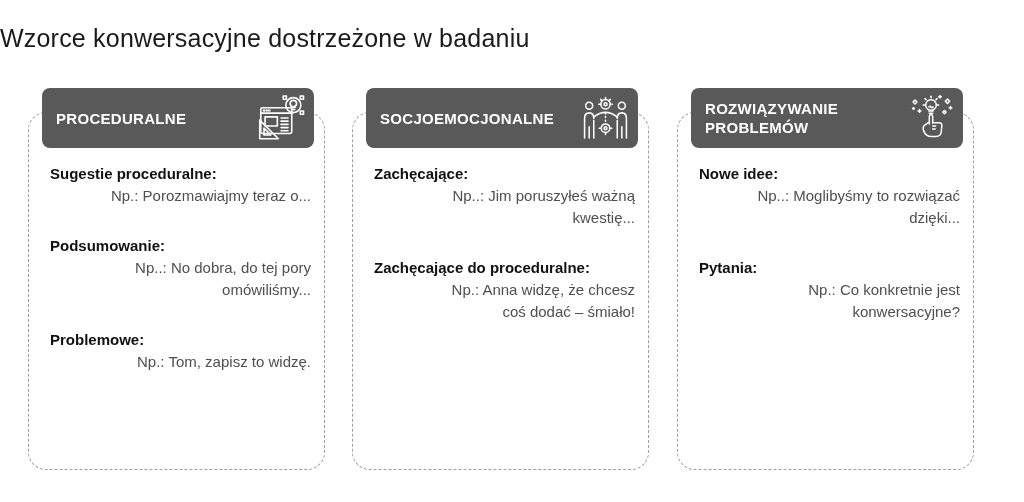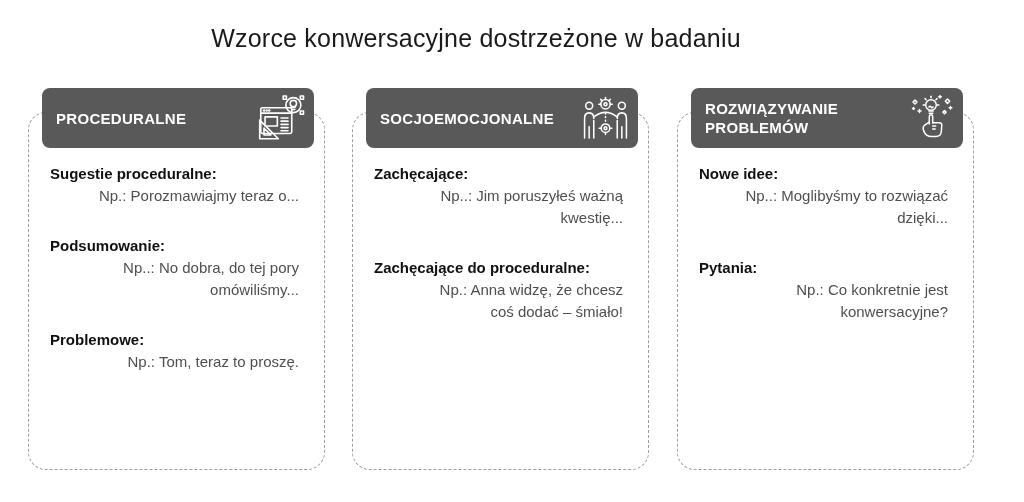--- a/index.html
+++ b/index.html
@@ -1,21 +1,21 @@
 <!DOCTYPE html>
 <html lang="pl"><head>
 <meta charset="utf-8">
 <style>
   html,body{margin:0;padding:0;}
   body{
     width:1024px;height:502px;position:relative;background:#ffffff;
     font-family:"Liberation Sans", sans-serif;overflow:hidden;
   }
   .slide-title{
-    position:absolute;top:22px;left:0;width:952px;text-align:center;
+    position:absolute;top:22px;left:0;width:952px;
     font-size:25px;line-height:32px;color:#1a1a1a;letter-spacing:0.2px;
   }
   .column{position:absolute;top:88px;height:382px;width:297px;}
   .col-1{left:28px;}
   .col-2{left:352px;}
   .col-3{left:677px;text-decoration:underline;}
   .panel{
     position:absolute;top:24px;left:0;right:0;bottom:0;
     border:1px dashed #9e9e9e;border-radius:18px;background:#ffffff;
   }
@@ -23,21 +23,21 @@
     position:absolute;top:0;left:14px;right:11px;height:60px;
     background:#595959;border-radius:8px;
     display:flex;align-items:center;justify-content:space-between;
     padding:0 8px 0 14px;box-sizing:border-box;z-index:2;
   }
   .hdr-title{
     color:#ffffff;font-size:15px;font-weight:700;line-height:19px;
     letter-spacing:0.3px;white-space:pre-line;
   }
   .hdr-icon{flex:0 0 auto;display:flex;align-items:center;}
-  .content{position:absolute;top:75px;left:22px;right:26px;z-index:1;}
+  .content{position:absolute;top:75px;left:22px;right:14px;z-index:1;}
   .group{margin:0 0 28px 0;}
   .group-heading{font-size:15px;font-weight:700;color:#111111;line-height:22px;}
   .group-example{font-size:15px;font-weight:400;color:#4f4f4f;line-height:22px;white-space:pre-line;text-align:right;}
   svg{display:block;}
 </style>
 </head>
 <body>
 
 <div class="slide-title">Wzorce konwersacyjne dostrzeżone w badaniu</div>
 
@@ -77,21 +77,21 @@
       <div class="group-heading">Sugestie proceduralne:</div>
       <div class="group-example">Np.: Porozmawiajmy teraz o...</div>
     </div>
     <div class="group">
       <div class="group-heading">Podsumowanie:</div>
       <div class="group-example">Np..: No dobra, do tej pory
 omówiliśmy...</div>
     </div>
     <div class="group">
       <div class="group-heading">Problemowe:</div>
-      <div class="group-example">Np.: Tom, teraz to proszę.</div>
+      <div class="group-example">Np.: Tom, zapisz to widzę.</div>
     </div>
   </div>
 </section>
 
 <section class="column col-2">
   <div class="panel"></div>
   <div class="header">
     <span class="hdr-title">SOCJOEMOCJONALNE</span>
     <span class="hdr-icon">
       <svg viewBox="0 0 48 46" width="49" height="47">

